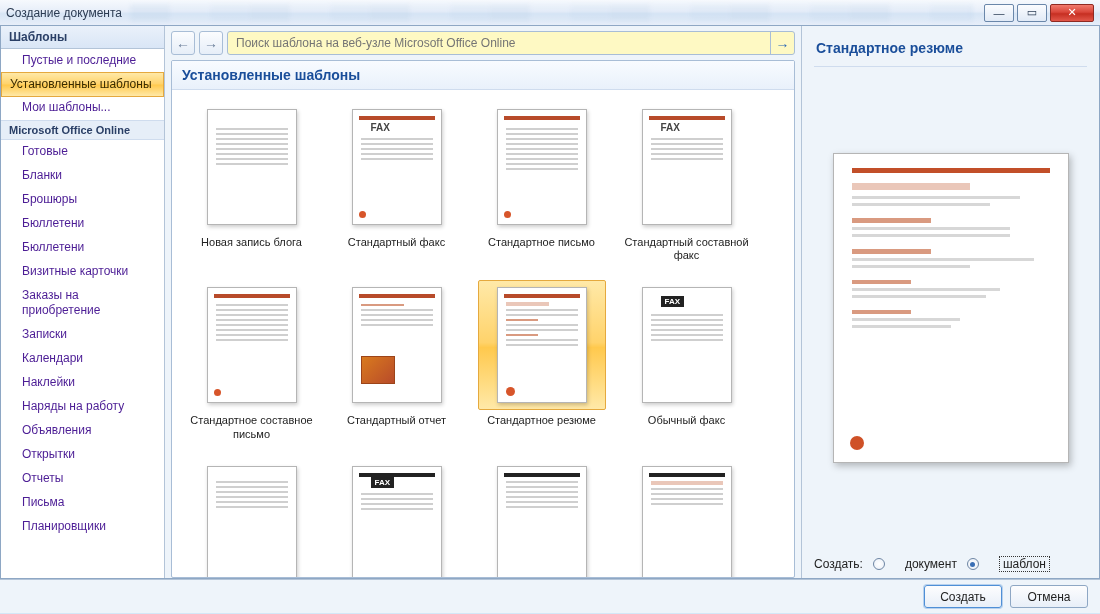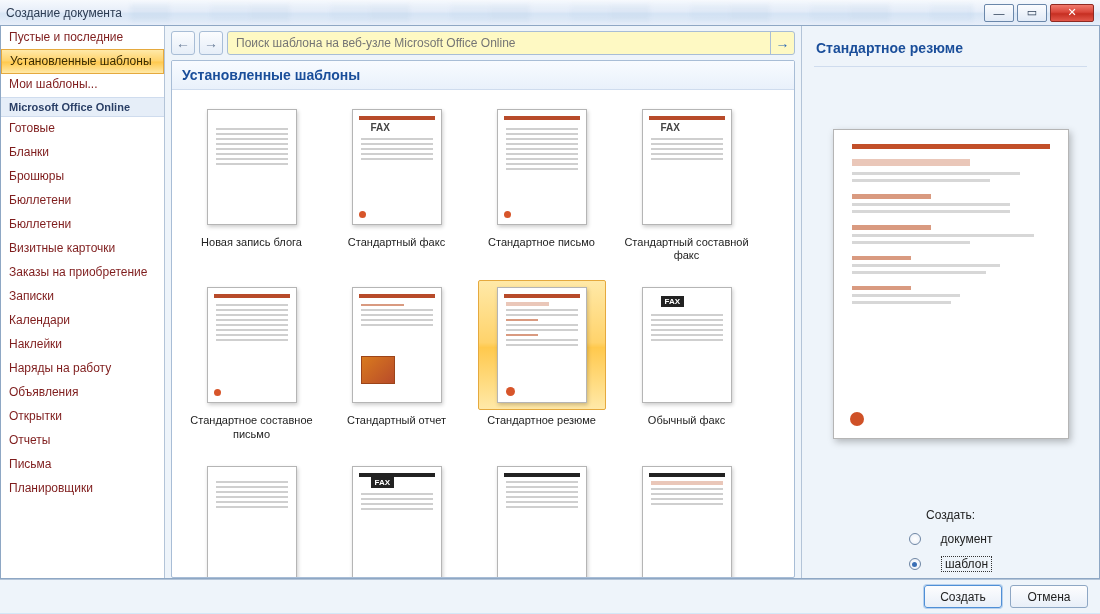--- a/index.html
+++ b/index.html
@@ -70,24 +70,25 @@
   border-right: 1px solid #b3c4d8;
   display: flex;
   flex-direction: column;
 }
 .sidebar-scroll { overflow-y: scroll; flex: 1; }
 .sidebar-scroll::-webkit-scrollbar { width: 17px; }
 .sidebar-scroll::-webkit-scrollbar-track { background: #f0f0f0; border-left: 1px solid #d0d0d0;}
 .sidebar-scroll::-webkit-scrollbar-thumb { background: #c7d4e6; border: 1px solid #9db4d1; border-radius: 2px;}
 .sidebar-item {
   padding: 4px 8px;
-  color: #7f1d1d;
+  color: #4c1d95;
   cursor: default;
   border-bottom: 1px solid transparent;
   line-height: 1.25;
+  margin-left: 13px;
 }
 .sidebar-header {
   padding: 4px 8px;
   font-weight: bold;
   background: linear-gradient(to bottom,#eaf1fa,#d9e6f6);
   color: #2a3f66;
   border-bottom: 1px solid #b3c4d8;
 }
 .sidebar-subheader {
   padding: 3px 8px;
@@ -274,21 +275,20 @@
 .preview-page .h3 { height:4px; width:30%; background:#d99a80; margin-bottom:4px;}
 .preview-page .big-dot{position:absolute;bottom:12px;left:16px;width:14px;height:14px;border-radius:50%;background:#cf5127;}
 
 .create-row {
   padding: 8px 0 6px 0;
   font-size: 12px;
   color: #222;
   display: flex;
   align-items: center;
   gap: 10px;
-  flex-direction: column;
 }
 .create-row label { display:flex; align-items:center; gap:20px;}
 .create-row .radio {
   width:12px;height:12px;border-radius:50%;
   border:1px solid #6e86a4;
   background:radial-gradient(circle,#fff,#e8eef7);
   display:inline-flex;align-items:center;justify-content:center;
 }
 .create-row .radio.checked::after{
   content:"";width:5px;height:5px;border-radius:50%;background:#3a6fb5;
@@ -331,20 +331,21 @@
   <div class="winbtns">
     <div class="winbtn">—</div>
     <div class="winbtn">▭</div>
     <div class="winbtn close">✕</div>
   </div>
 </div>
 
 <div class="dialog-body">
 
   <div class="sidebar">
+    <div class="sidebar-header">Шаблоны</div>
     <div class="sidebar-scroll">
       <div class="sidebar-item">Пустые и последние</div>
       <div class="sidebar-item selected">Установленные шаблоны</div>
       <div class="sidebar-item">Мои шаблоны...</div>
       <div class="sidebar-subheader">Microsoft Office Online</div>
       <div class="sidebar-item">Готовые</div>
       <div class="sidebar-item">Бланки</div>
       <div class="sidebar-item">Брошюры</div>
       <div class="sidebar-item">Бюллетени</div>
       <div class="sidebar-item">Бюллетени</div>

